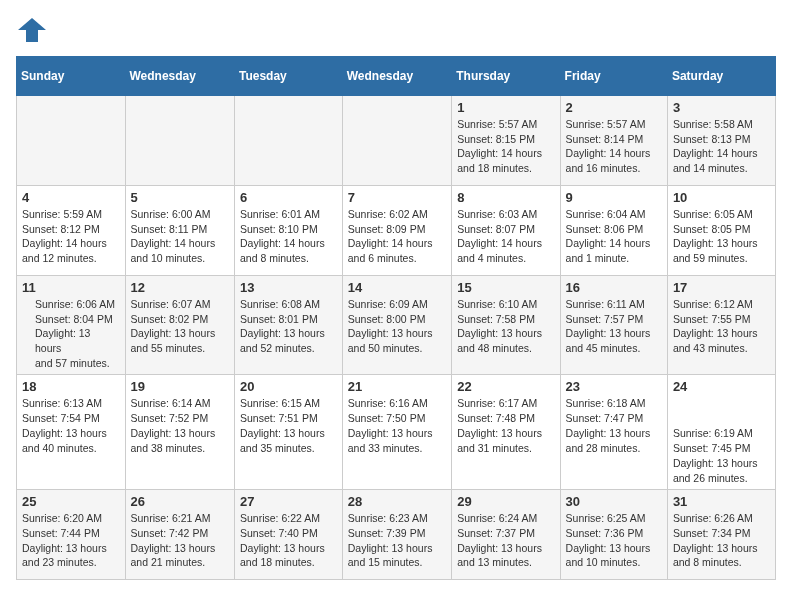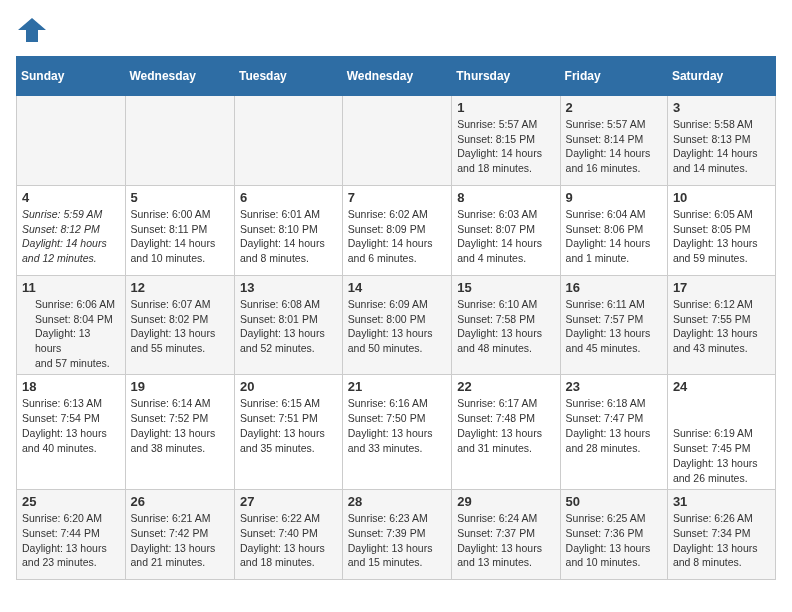--- a/index.html
+++ b/index.html
@@ -153,21 +153,21 @@
           <span class="day-number">3</span>
           <div class="cell-content" style="white-space: pre-wrap;">Sunrise: 5:58 AM
 Sunset: 8:13 PM
 Daylight: 14 hours
 and 14 minutes.</div>
         </td>
       </tr>
       <tr>
         <td>
           <span class="day-number">4</span>
-          <div class="cell-content" style="white-space: pre-wrap; font-style: italic;">Sunrise: 5:59 AM
+          <div class="cell-content" style="white-space: pre-wrap;">Sunrise: 5:59 AM
 Sunset: 8:12 PM
 Daylight: 14 hours
 and 12 minutes.</div>
         </td>
         <td>
           <span class="day-number">5</span>
           <div class="cell-content" style="white-space: pre-wrap;">Sunrise: 6:00 AM
 Sunset: 8:11 PM
 Daylight: 14 hours
 and 10 minutes.</div>
@@ -340,21 +340,21 @@
 and 15 minutes.</div>
         </td>
         <td>
           <span class="day-number">29</span>
           <div class="cell-content" style="white-space: pre-wrap;">Sunrise: 6:24 AM
 Sunset: 7:37 PM
 Daylight: 13 hours
 and 13 minutes.</div>
         </td>
         <td>
-          <span class="day-number">50</span>
+          <span class="day-number">30</span>
           <div class="cell-content" style="white-space: pre-wrap;">Sunrise: 6:25 AM
 Sunset: 7:36 PM
 Daylight: 13 hours
 and 10 minutes.</div>
         </td>
         <td>
           <span class="day-number">31</span>
           <div class="cell-content" style="white-space: pre-wrap;">Sunrise: 6:26 AM
 Sunset: 7:34 PM
 Daylight: 13 hours

